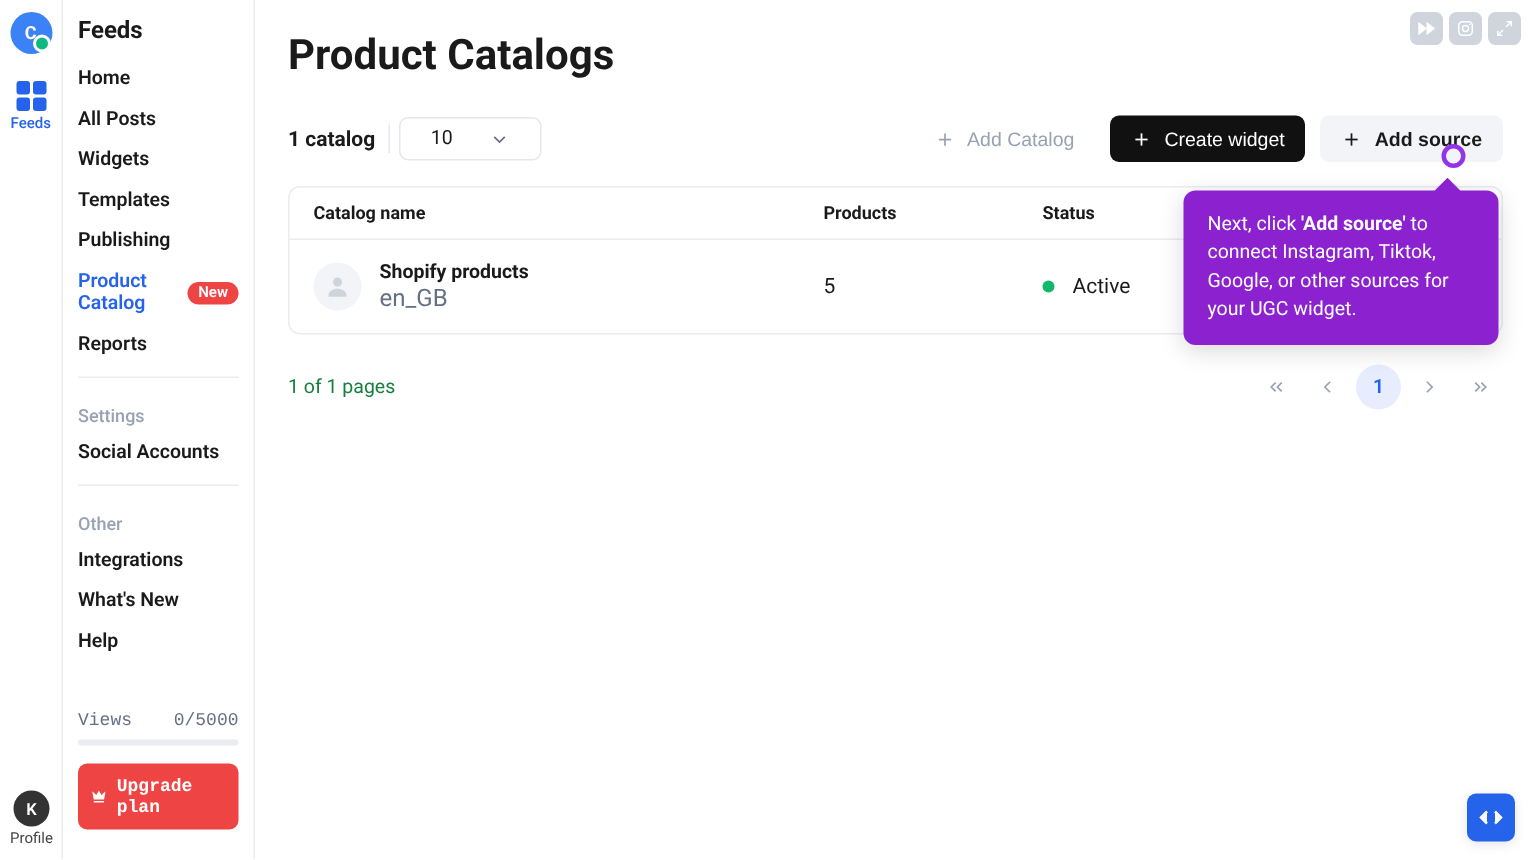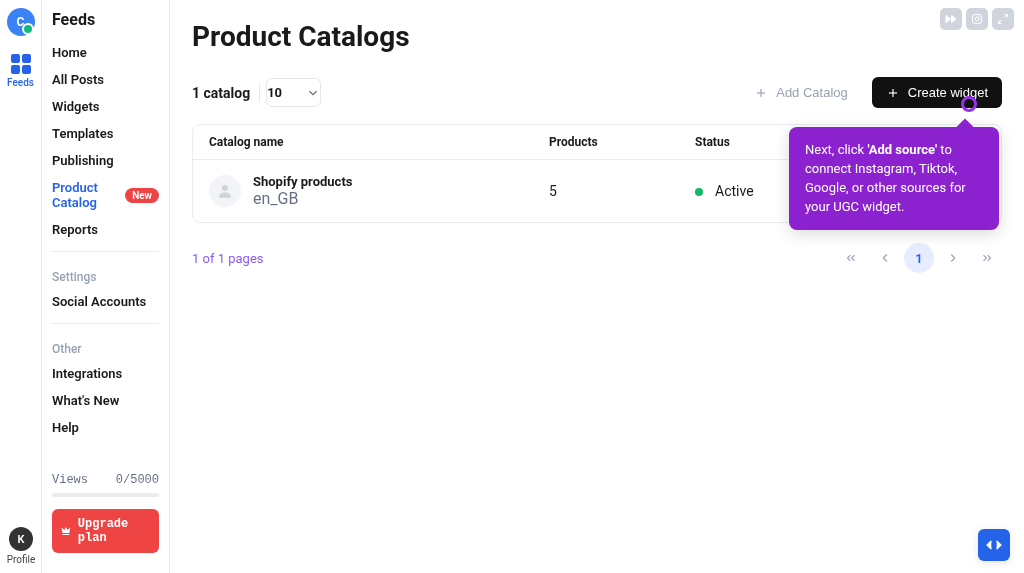--- a/index.html
+++ b/index.html
@@ -36,21 +36,21 @@
     .profile-avatar { width: 24px; height: 24px; border-radius: 50%; background: #333; color: #fff; display: flex; align-items: center; justify-content: center; font-size: 11px; font-weight: 600; }
     .profile-label { font-size: 10px; color: #444; }
     
     
     .main { flex: 1; padding: 20px 22px; position: relative; }
     .page-title { font-size: 28px; font-weight: 700; margin-bottom: 24px; }
     
     .toolbar { display: flex; align-items: center; margin-bottom: 16px; }
     .toolbar-left { display: flex; align-items: center; gap: 12px; }
     .catalog-count { font-size: 14px; font-weight: 700; }
-    .page-size { display: flex; align-items: center; gap: 24px; border: 1px solid #e4e7ec; border-radius: 6px; padding: 6px 0; font-size: 13px; cursor: pointer; margin-left: 4px; position:relative;font-weight:bold; }
+    .page-size { display: flex; align-items: center; gap: 24px; border: 1px solid #e4e7ec; border-radius: 6px; padding: 6px 20px; font-size: 13px; cursor: pointer; margin-left: 4px; position:relative; }
     .page-size::before { content:''; position:absolute; left:-8px; top:4px; bottom:4px; width:1px; background:#e4e7ec; }
     .toolbar-right { margin-left: auto; display: flex; gap: 10px; }
     .btn { display: flex; align-items: center; gap: 8px; padding: 8px 14px; font-size: 13px; font-weight: 500; border-radius: 6px; cursor: pointer; border: none; }
     .btn-plain { background: transparent; color: #98a2b3; }
     .btn-dark { background: #111; color: #fff; }
     .btn-light { background: #f2f4f7; color: #1a1a1a; font-weight: 600; }
     
     
     .table-wrap { border: 1px solid #eaecf0; border-radius: 8px; overflow: hidden; }
     .table-header { display: flex; padding: 10px 16px; font-size: 12px; font-weight: 700; color: #1a1a1a; border-bottom: 1px solid #eaecf0; }
@@ -61,21 +61,21 @@
     .table-row { display: flex; align-items: center; padding: 14px 16px; }
     .row-avatar { width: 32px; height: 32px; border-radius: 50%; background: #f2f4f7; display: flex; align-items: center; justify-content: center; margin-right: 12px; }
     .row-avatar svg { width: 18px; height: 18px; }
     .row-name-block { display: flex; flex-direction: column; }
     .row-name { font-size: 13px; font-weight: 700; }
     .row-sub { font-size: 16px; color: #667085; }
     .status-dot { width: 8px; height: 8px; border-radius: 50%; background: #12b76a; display: inline-block; margin-right: 12px; }
     
     
     .pagination-row { display: flex; align-items: center; margin-top: 20px; }
-    .page-info { font-size: 13px; color: #8b5cf6; }
+    .page-info { font-size: 13px; color: #15803d; }
     .pagination { margin-left: auto; display: flex; gap: 4px; align-items: center; }
     .page-btn { width: 30px; height: 30px; display: flex; align-items:center; justify-content:center; border-radius: 50%; color: #98a2b3; cursor: pointer; font-size: 13px; }
     .page-btn.current { background: #e7edff; color: #2563eb; font-weight: 600; }
     
     
     .top-icons { position: absolute; top: 8px; right: 10px; display: flex; gap: 4px; }
     .top-icon { width: 22px; height: 22px; border-radius: 5px; background: #d0d5dd; display: flex; align-items: center; justify-content: center; }
     .top-icon svg { width: 12px; height: 12px; stroke: #fff; fill: none; stroke-width: 2; }
     
     
@@ -192,20 +192,27 @@
               <line x1="5" y1="12" x2="19" y2="12"></line>
             </svg>
           <span>Add Catalog</span>
         </button>
         <button class="btn btn-dark">
           <svg class="plus-icon" viewBox="0 0 24 24" fill="none" stroke="#fff" stroke-width="2">
               <line x1="12" y1="5" x2="12" y2="19"></line>
               <line x1="5" y1="12" x2="19" y2="12"></line>
             </svg>
           <span>Create widget</span>
+        </button>
+        <button class="btn btn-light">
+          <svg class="plus-icon" viewBox="0 0 24 24" fill="none" stroke="#1a1a1a" stroke-width="2">
+              <line x1="12" y1="5" x2="12" y2="19"></line>
+              <line x1="5" y1="12" x2="19" y2="12"></line>
+            </svg>
+          <span>Add source</span>
         </button>
       </div>
     </div>
 
     <div class="table-wrap">
       <div class="table-header">
         <div class="col-name">Catalog name</div>
         <div class="col-products">Products</div>
         <div class="col-status">Status</div>
         <div class="col-updated">Last updated</div>

